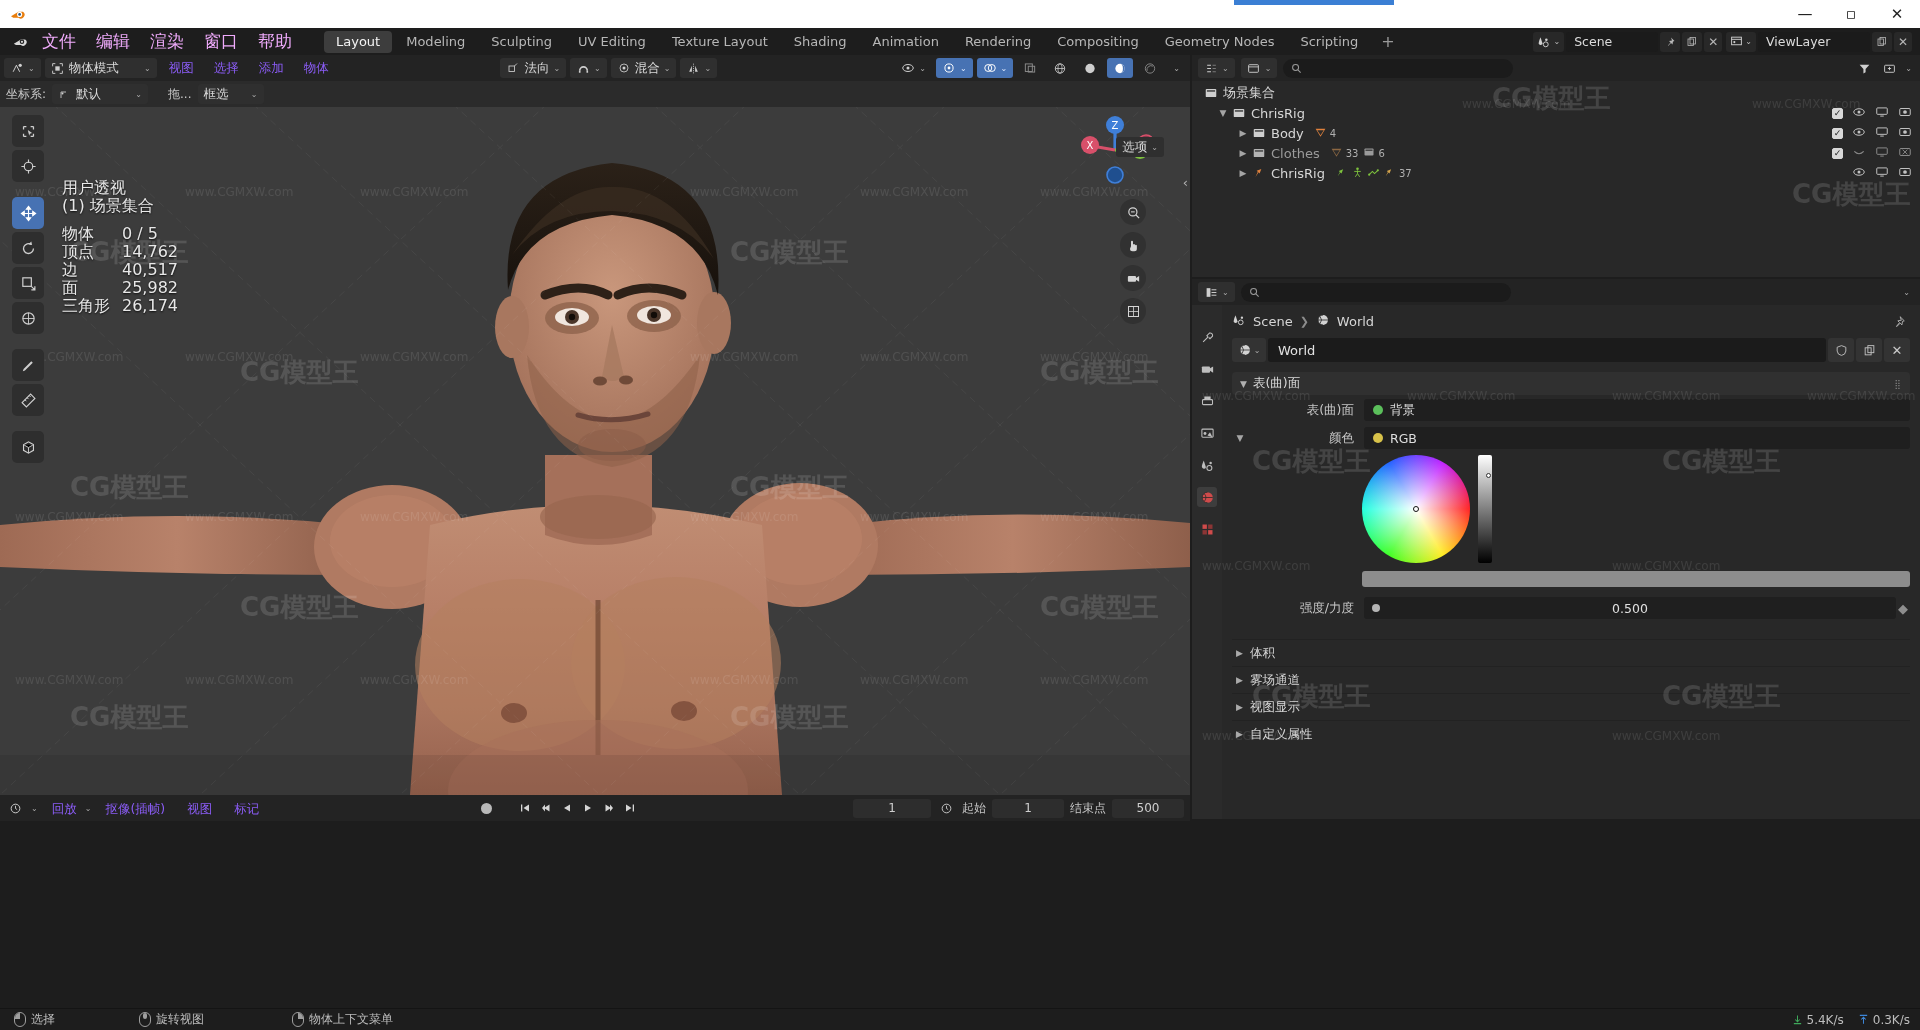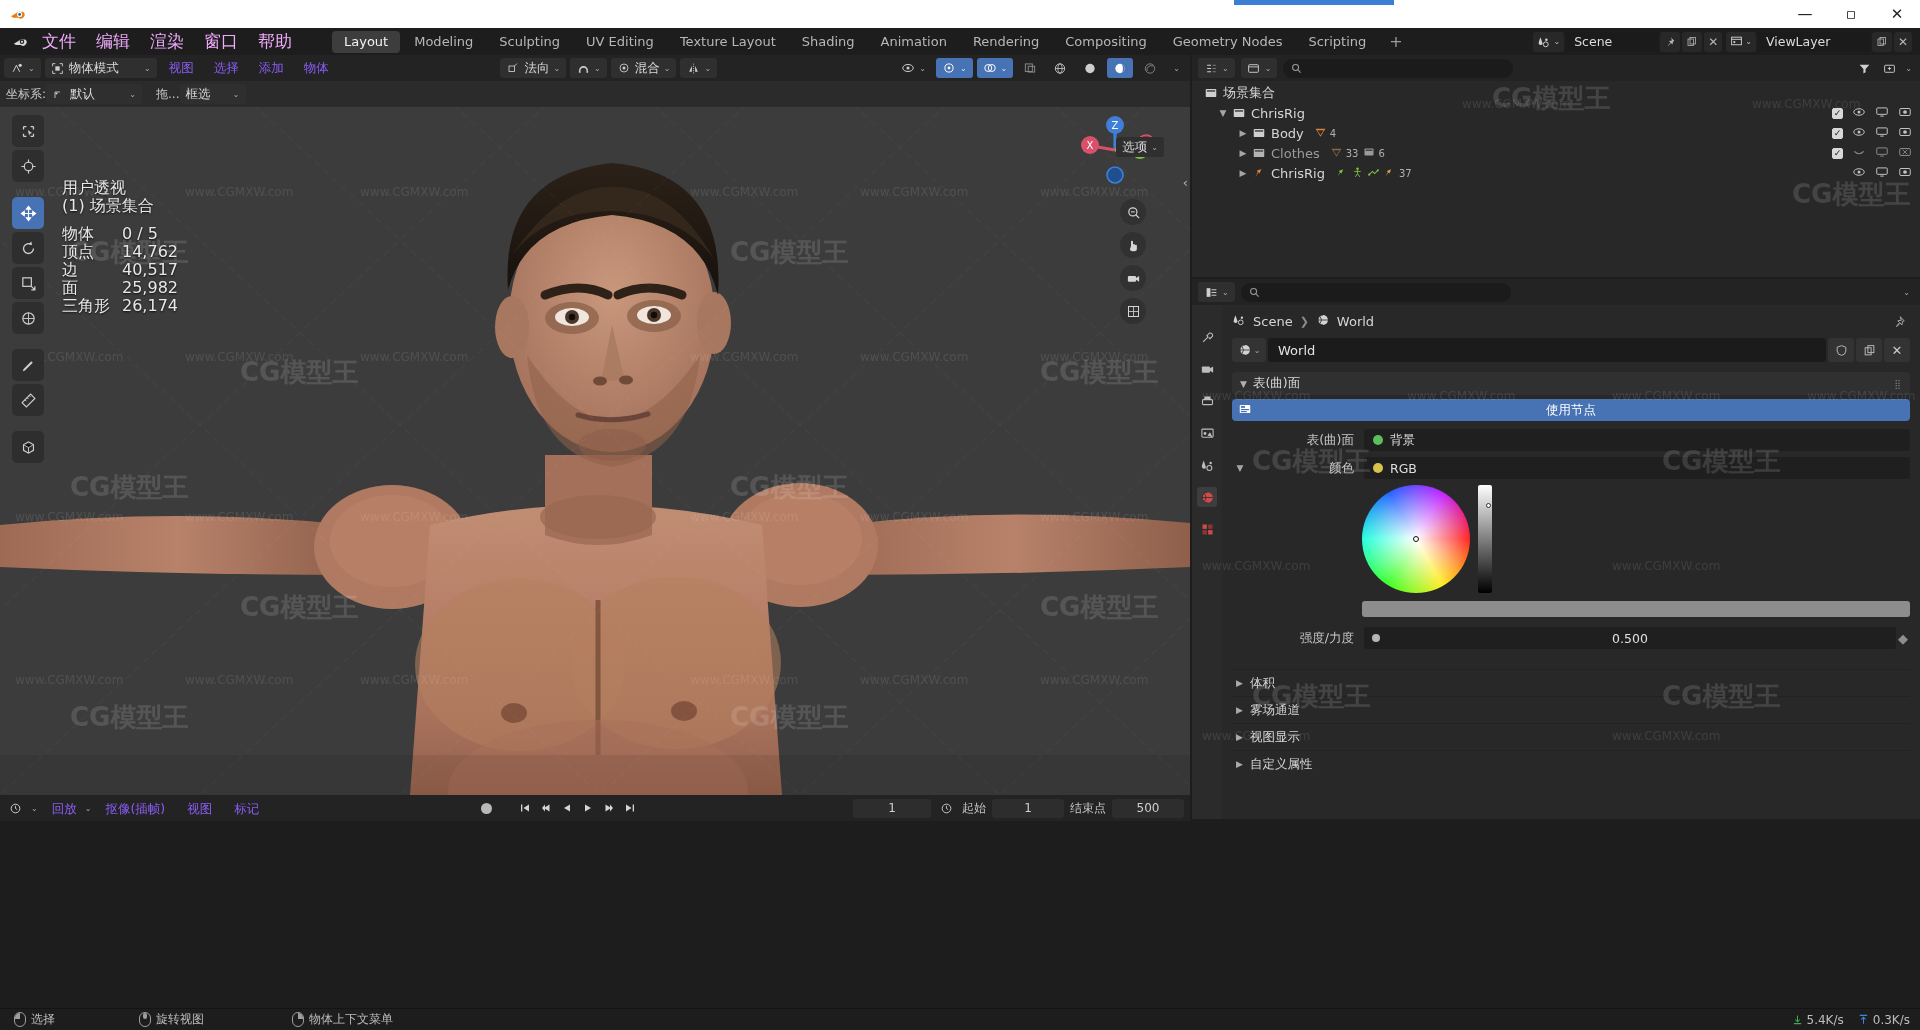--- a/index.html
+++ b/index.html
@@ -26,21 +26,21 @@
     font-size:15px; color:#222; }
   .tb-prog { position:absolute; top:0px; left:1234px; width:160px; height:5px; background:#3b7fd4; }
 
   
   .topbar {
     position: absolute; top: 28px; left: 0; width: 1920px; height: 27px;
     background: #1d1d1d; display: flex; align-items: center;
   }
   .blender-logo { width: 26px; height:22px; margin-left:6px; display:flex;align-items:center;justify-content:center;}
   .menu-item { padding: 0 10px; font-size: 17px; color: #f0abfc; line-height: 27px; height:27px;}
-  .ws-tabs { display: flex; align-items: center; margin-left: 30px; }
+  .ws-tabs { display: flex; align-items: center; margin-left: 22px; }
   .ws-tab {
     padding: 0 12px; height: 22px; line-height: 22px; font-size: 13px;
     color: #b7b7b7; border-radius: 4px; margin-right: 2px;
   }
   .ws-tab.active { background: #3d3d3d; color: #f2f2f2; }
   .ws-plus { padding: 0 9px; font-size: 16px; color:#9a9a9a; line-height:22px;}
 
   .topbar-right { position:absolute; right:0; top:0; height:27px; display:flex; align-items:center; }
   .scene-block { display:flex; align-items:center; height:20px; margin-right:4px; }
   .icon-btn { display:flex; align-items:center; justify-content:center; height:20px;
@@ -55,21 +55,21 @@
   .viewport {
     position:absolute; left:0; top:55px; width:1190px; height:740px;
     background:#3b3b3b; overflow:hidden;
   }
   .vp-header {
     position:absolute; top:0; left:0; width:1190px; height:26px;
     background:#232323; display:flex; align-items:center; gap:4px; padding:0 4px; z-index:6;
   }
   .vp-subheader {
     position:absolute; top:26px; left:0; width:1190px; height:26px;
-    background:#2b2b2b; display:flex; align-items:center; padding:0 6px; z-index:6;
+    background:#2b2b2b; display:flex; align-items:center; gap:6px; padding:0 6px; z-index:6;
     font-size:12px; color:#c8c8c8;
   }
   .hdr-btn {
     height:20px; display:flex; align-items:center; gap:4px; padding:0 6px;
     background:#2f2f2f; border-radius:3px; font-size:12.5px; color:#dadada; white-space:nowrap;
   }
   .hdr-btn.plain { background:transparent; }
   .hdr-btn.blue { background:#4772b3; }
   .hdr-menu { padding:0 8px; font-size:12.5px; color:#8b5cf6; line-height:26px;}
   .tiny-icon { width:14px; height:14px; display:inline-flex; align-items:center; justify-content:center; }
@@ -1180,31 +1180,20 @@
         </div>
         <div class="sq-btn">✕</div>
       </div>
 
       <div class="panel-hdr">
         <span class="arr">▼</span>
         <span>表(曲)面</span>
         <span class="dots">⣿</span>
       </div>
 
-      <div class="blue-btn">
-        <span class="lico">
-          <svg width="14" height="14" viewBox="0 0 24 24">
-              <rect x="3" y="5" width="18" height="14" rx="1.6" fill="#fff"></rect>
-              <rect x="5" y="7" width="7" height="3" fill="#4772b3"></rect>
-              <rect x="5" y="12" width="14" height="2" fill="#4772b3"></rect>
-              <rect x="5" y="15.5" width="10" height="2" fill="#4772b3"></rect>
-            </svg>
-        </span>
-        <span>使用节点</span>
-      </div>
 
       <div class="prop-row">
         <div class="prop-label">表(曲)面</div>
         <div class="prop-val">
           <span class="swatch" style="background:#5bbf5b;"></span>
           <span>背景</span>
         </div>
       </div>
 
       <div class="prop-row">

